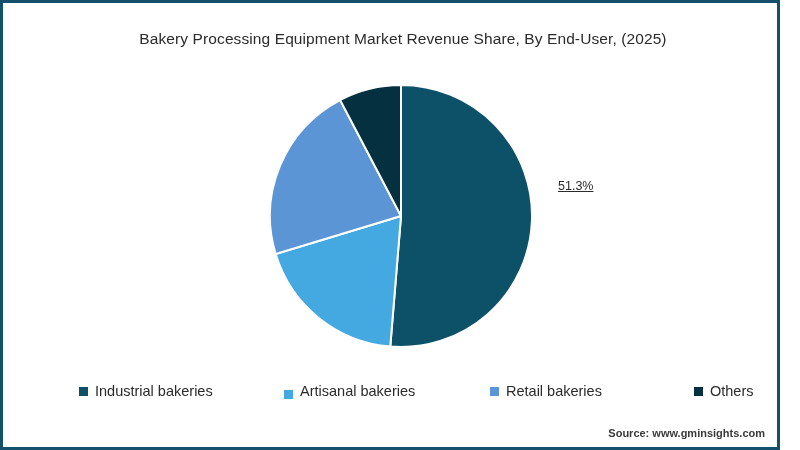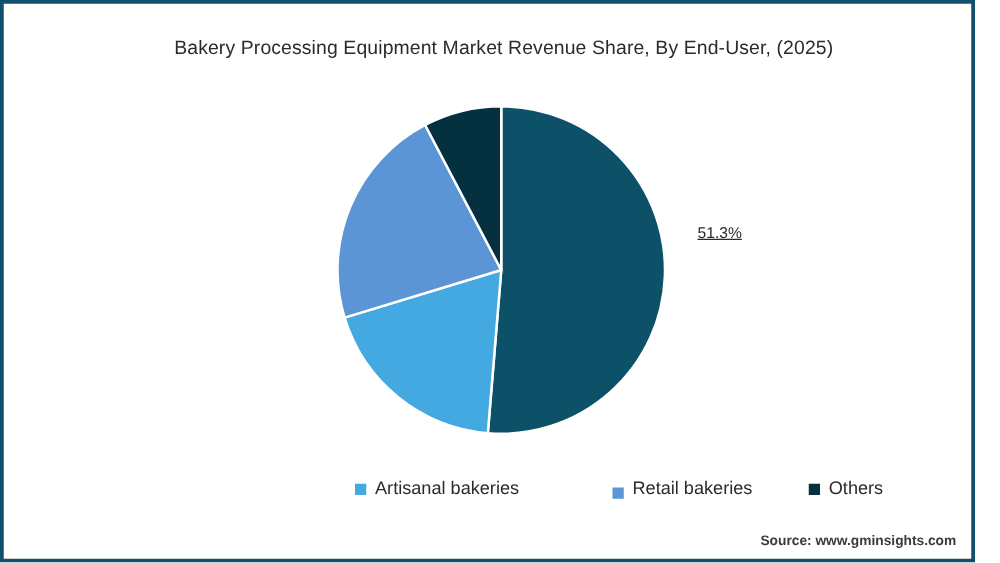--- a/index.html
+++ b/index.html
@@ -75,23 +75,23 @@
     width: 9px;
     height: 9px;
     margin-right: 7px;
     flex: 0 0 auto;
   }
   .legend-label {
     font-size: 14.5px;
     color: #2b2b2b;
   }
   #legend-item-0 { left: 76px;  top: 0; }
-  #legend-item-1 { left: 281px; top: 0; }
-  #legend-item-2 { left: 487px; top: 0; align-items: flex-end; }
-  #legend-item-3 { left: 644px; top: 0; }
+  #legend-item-1 { left: 281px; top: 0; align-items: flex-end; }
+  #legend-item-2 { left: 487px; top: 0; }
+  #legend-item-3 { left: 691px; top: 0; }
   #source-note {
     position: absolute;
     right: 12px;
     top: 424px;
     font-size: 11px;
     color: #3a3a3a;
     white-space: nowrap;
     font-weight: bold;
   }
 </style>
@@ -110,20 +110,24 @@
           <path d="M 133 133 L 7.66 171.08 A 131 131 0 0 1 72.11 17.01 Z" fill="#5b95d5" class="slice"></path>
           <path d="M 133 133 L 72.11 17.01 A 131 131 0 0 1 133.00 2.00 Z" fill="#04303f" class="slice"></path>
         </g>
     </svg>
   </div>
 
   <div class="data-label" id="label-industrial">51.3%</div>
 
   <div id="legend">
 
+    <div class="legend-item" id="legend-item-0">
+      <span class="legend-swatch" style="background: rgb(13, 81, 104);"></span>
+      <span class="legend-label">Industrial bakeries</span>
+    </div>
 
     <div class="legend-item" id="legend-item-1">
       <span class="legend-swatch" style="background: rgb(68, 169, 224);"></span>
       <span class="legend-label">Artisanal bakeries</span>
     </div>
 
     <div class="legend-item" id="legend-item-2">
       <span class="legend-swatch" style="background: rgb(91, 149, 213);"></span>
       <span class="legend-label">Retail bakeries</span>
     </div>

